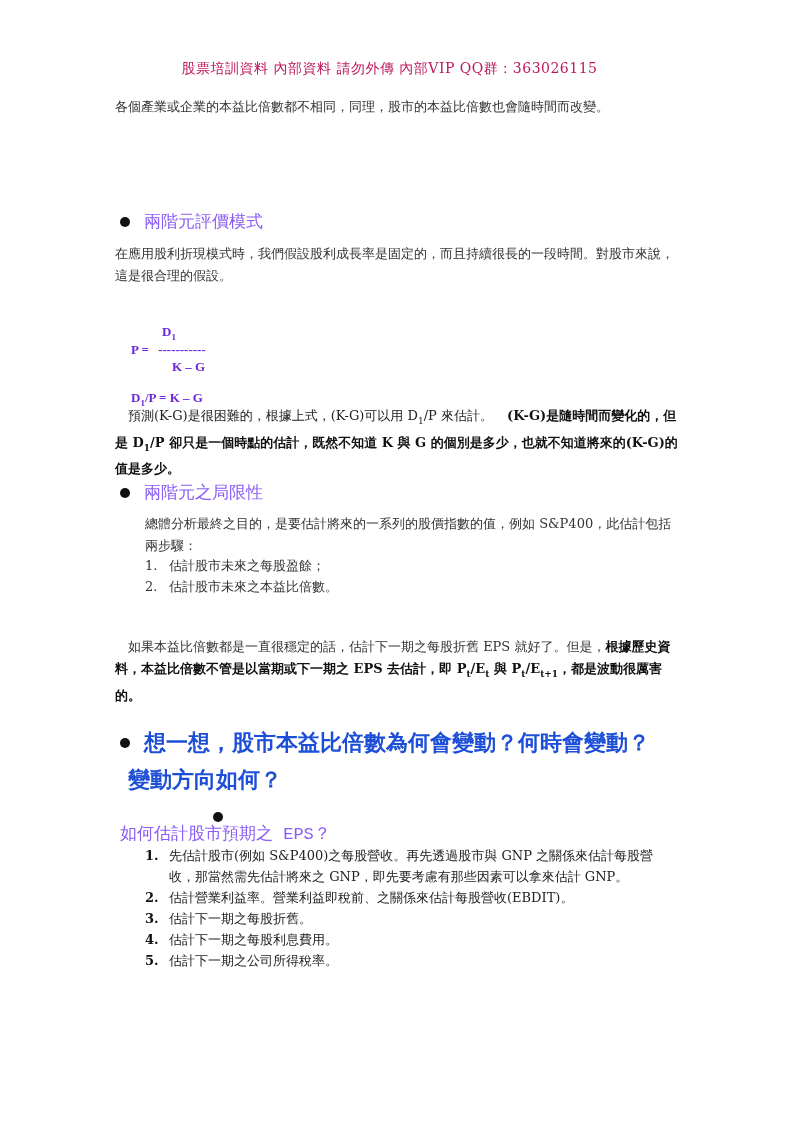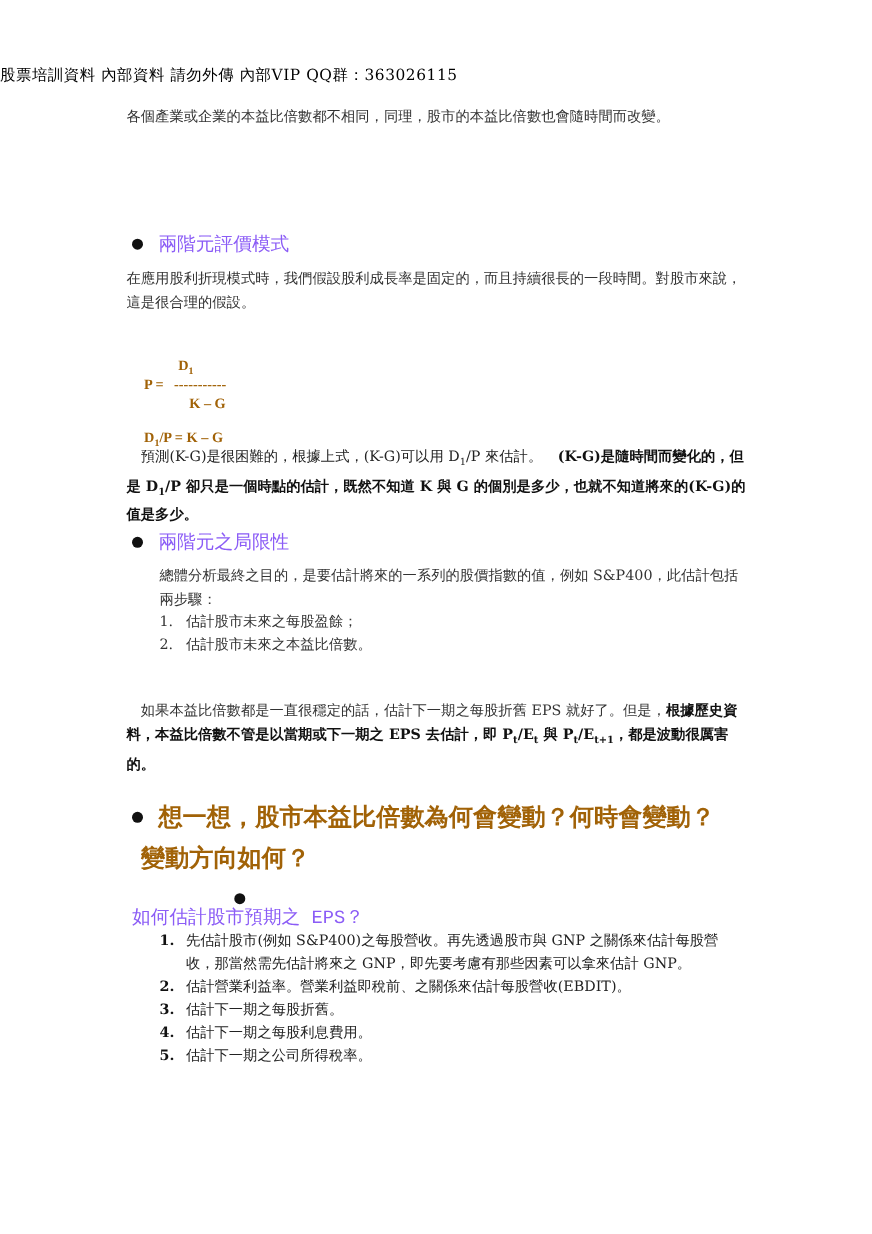--- a/index.html
+++ b/index.html
@@ -1,25 +1,25 @@
 <!DOCTYPE html>
 <html><head>
 <meta charset="utf-8">
 <style>
   html, body { margin:0; padding:0; background:#ffffff; }
   body { width:793px; height:1122px; position:relative; overflow:hidden; color:#111; font-family:"DejaVu Serif", serif; }
   .abs { position:absolute; }
-  .header { left:0; width:779px; top:60px; font-size:14px; color:#000000; letter-spacing:0.5px; }
+  .header { left:0; width:779px; top:60px; text-align:center; font-size:14px; color:#be185d; letter-spacing:0.5px; }
   .para { font-size:13px; line-height:22px; color:#333; }
   .bold { font-weight:bold; color:#111; }
   .bullet-head { display:flex; align-items:center; }
   .dot { width:10px; height:10px; border-radius:50%; background:#111; margin-right:14px; flex:none; }
   .h2 { font-size:17px; color:#8b5cf6;font-family:Liberation Mono, monospace; }
-  .h1 { font-size:22px; font-weight:bold; color:#a16207; }
-  .eq { font-family:"Liberation Serif", serif; font-weight:bold; font-size:13px; color:#a16207; }
+  .h1 { font-size:22px; font-weight:bold; color:#1d4ed8; }
+  .eq { font-family:"Liberation Serif", serif; font-weight:bold; font-size:13px; color:#6d28d9; }
   .list { margin:0; padding:0; list-style:none; }
   .list li { display:flex; font-size:13px; line-height:21px; }
   .list .num { width:24px; flex:none; }
   sub { font-size:9px; }
 </style>
 </head>
 <body>
 
 <div class="abs header">股票培訓資料 內部資料 請勿外傳 內部VIP QQ群：363026115</div>
 

